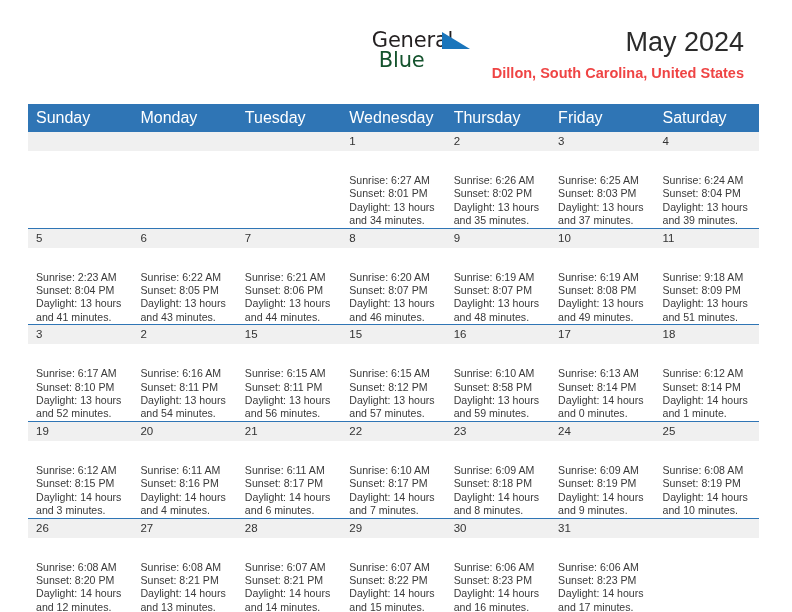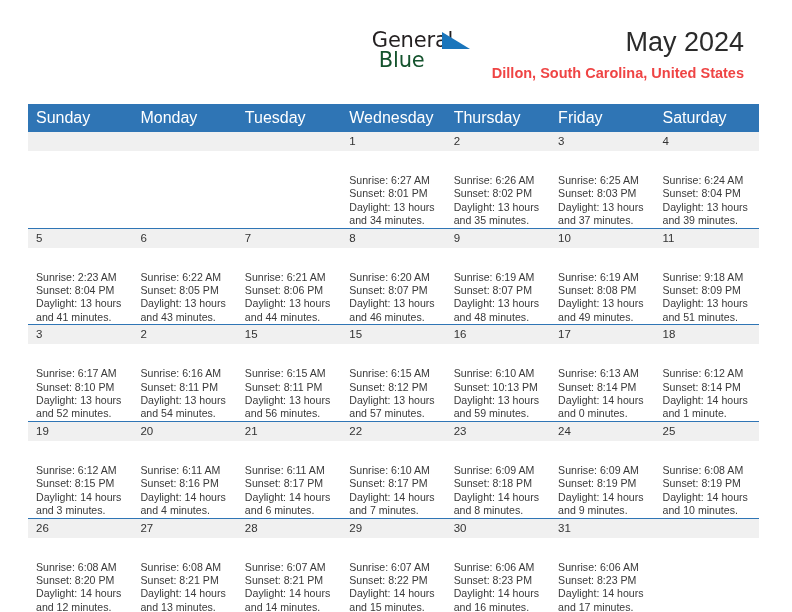--- a/index.html
+++ b/index.html
@@ -318,21 +318,21 @@
                 <div>Sunrise: 6:15 AM</div>
                 <div>Sunset: 8:12 PM</div>
                 <div>Daylight: 13 hours</div>
                 <div>and 57 minutes.</div>
               </div>
             </td>
             <td>
               <div class="daynum">16</div>
               <div class="details">
                 <div>Sunrise: 6:10 AM</div>
-                <div>Sunset: 10:13 PM</div>
+                <div>Sunset: 8:58 PM</div>
                 <div>Daylight: 13 hours</div>
                 <div>and 59 minutes.</div>
               </div>
             </td>
             <td>
               <div class="daynum">17</div>
               <div class="details">
                 <div>Sunrise: 6:13 AM</div>
                 <div>Sunset: 8:14 PM</div>
                 <div>Daylight: 14 hours</div>

